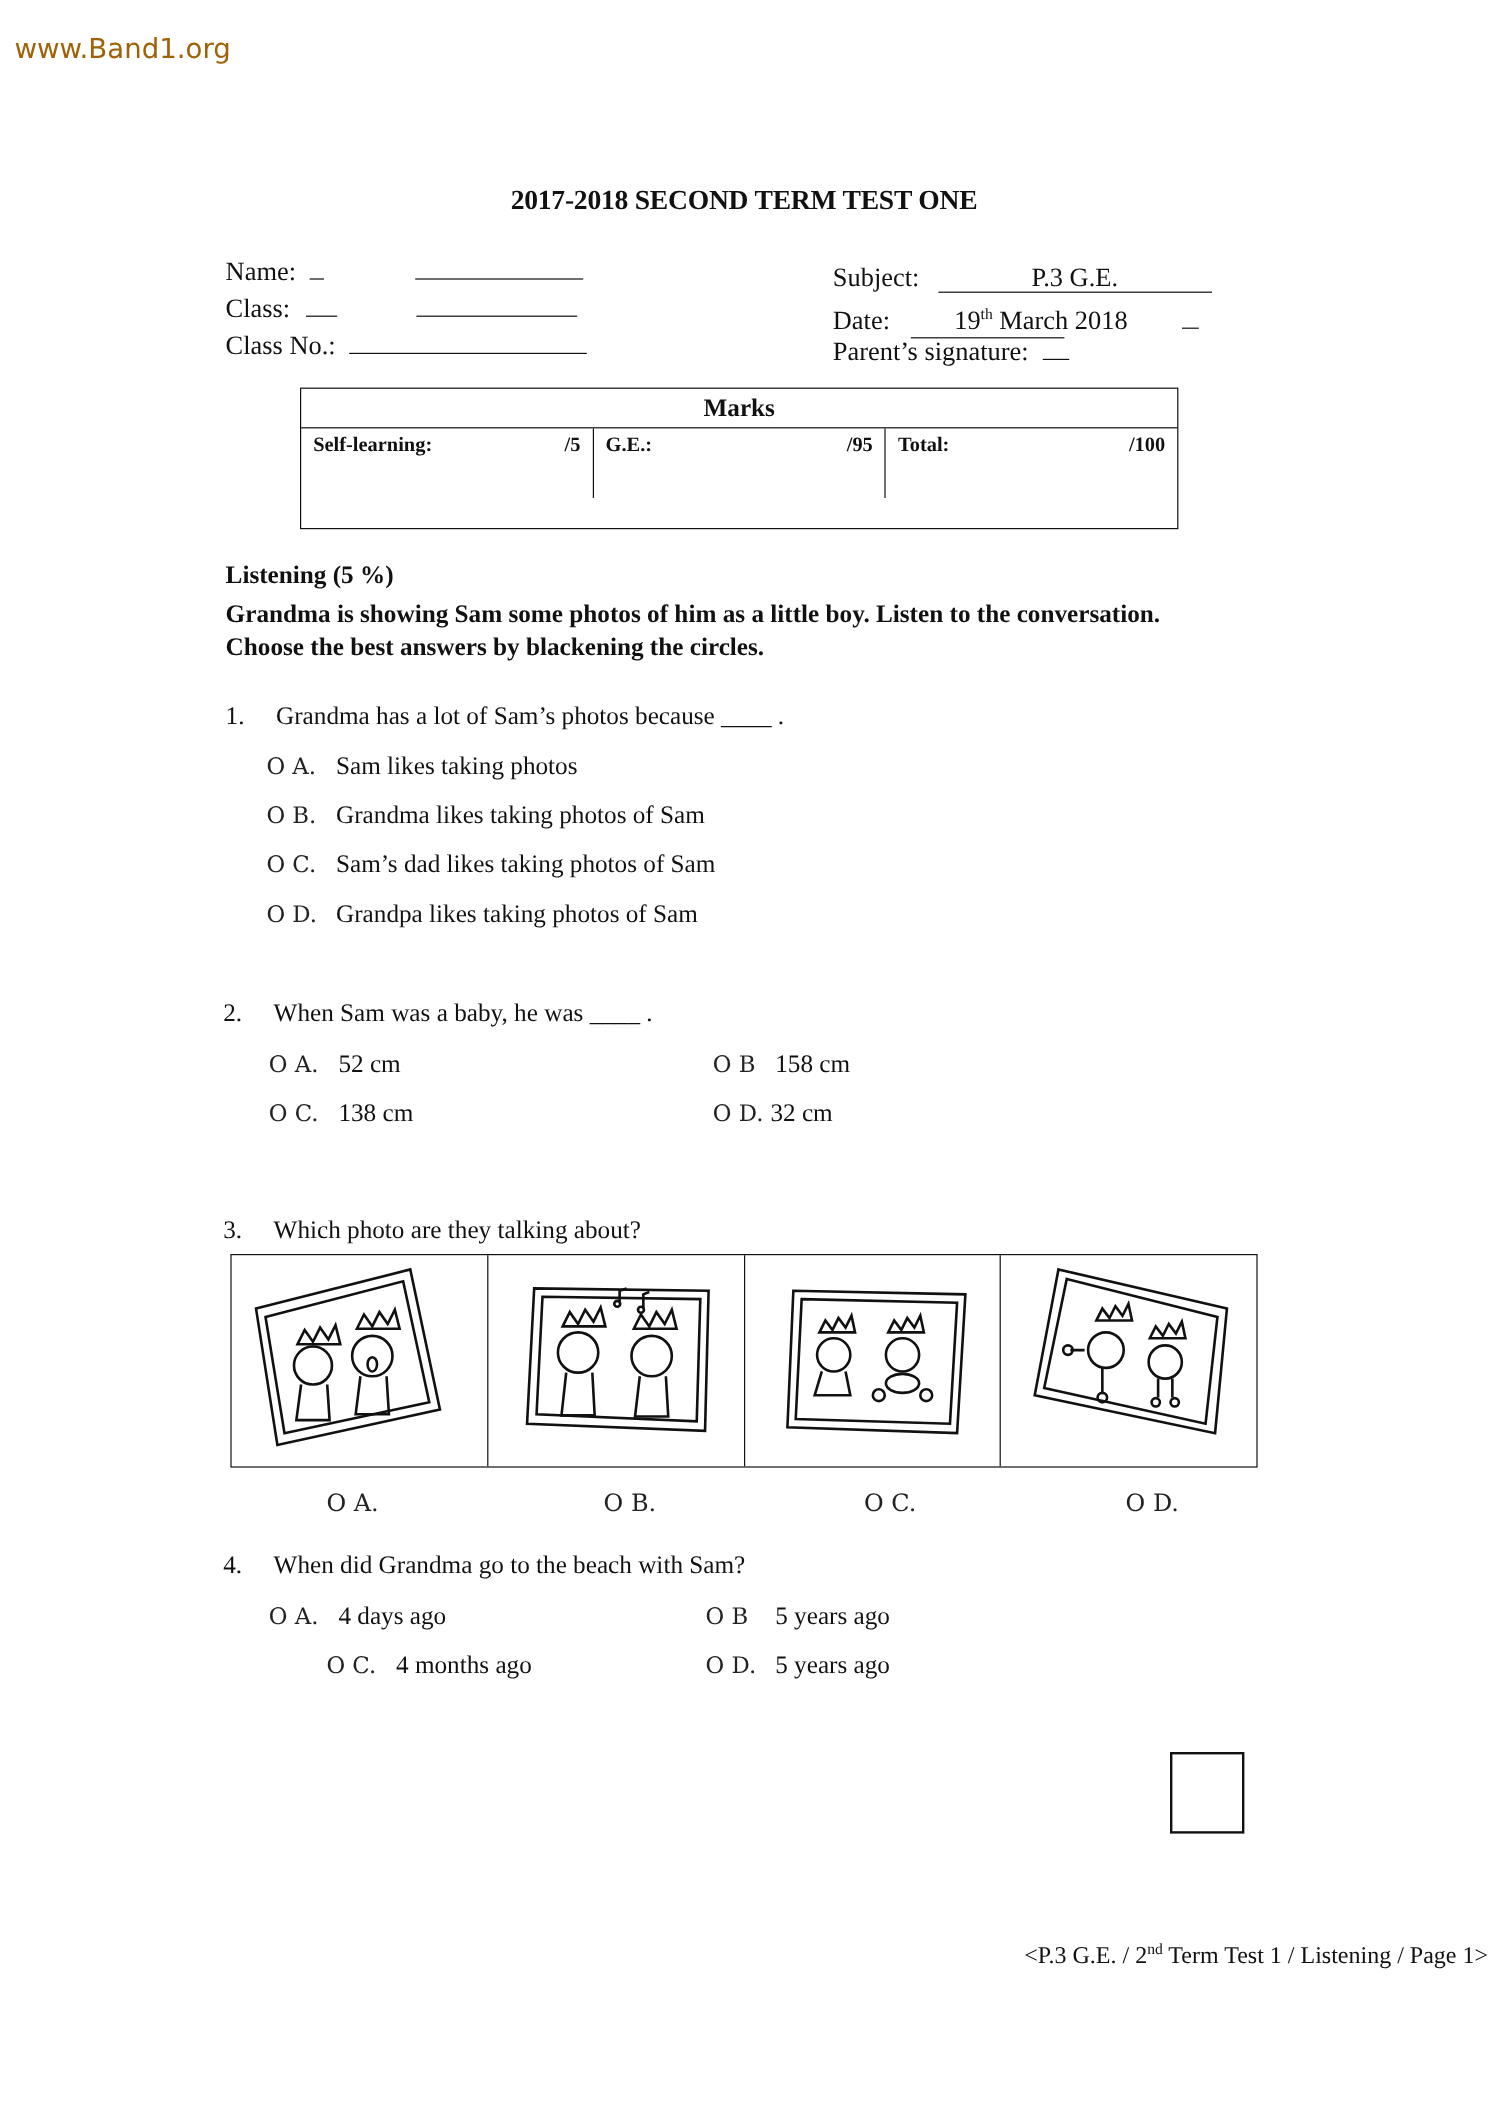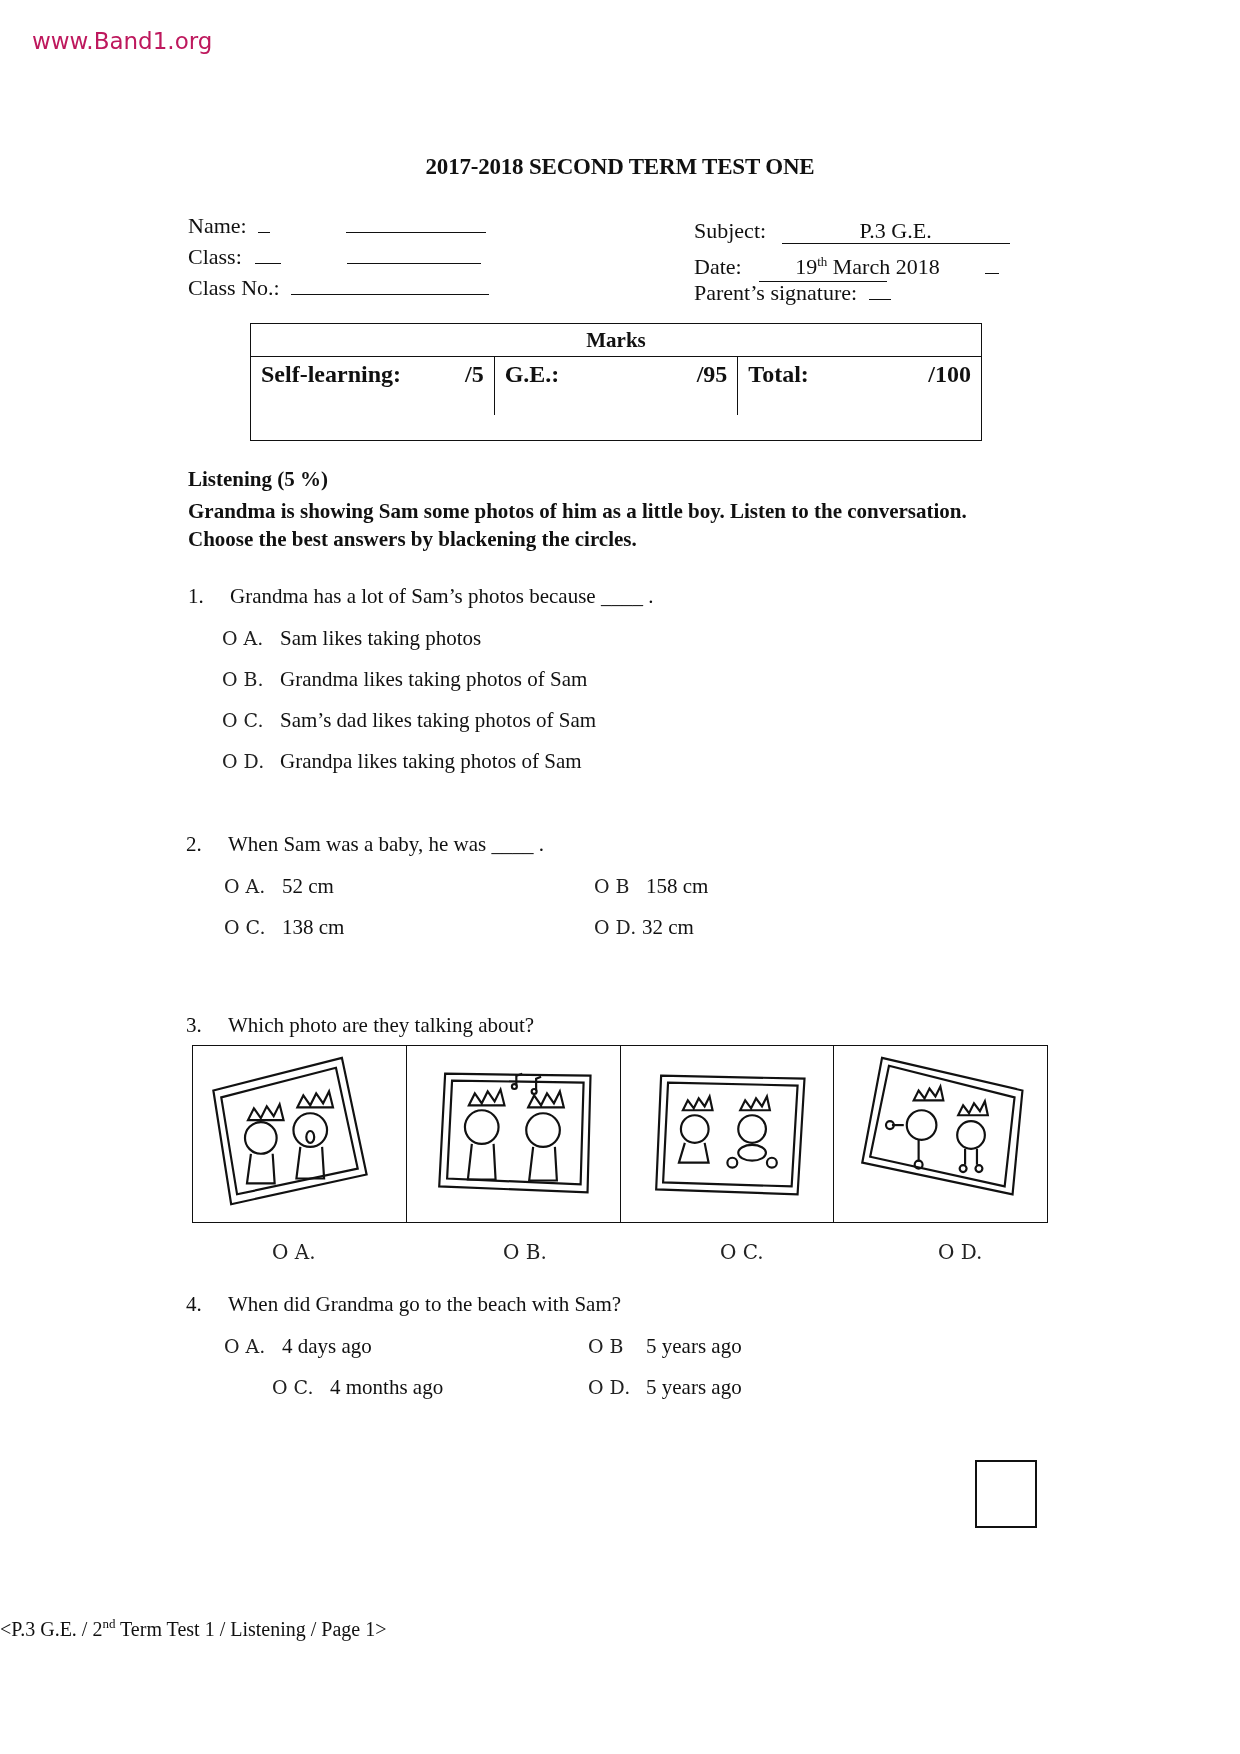--- a/index.html
+++ b/index.html
@@ -1,41 +1,41 @@
 <!DOCTYPE html>
 <html><head>
 <meta charset="utf-8">
 <style>
   html, body { margin:0; padding:0; background:#ffffff; }
   body { width:1240px; height:1754px; position:relative; overflow:hidden; color:#111; font-family:"Liberation Serif", serif; }
   .abs { position:absolute; }
-  .watermark { left:12px; top:28px; font-family:"DejaVu Sans", sans-serif; font-size:23px; color:#be185d;margin-left:20px; }
+  .watermark { left:12px; top:28px; font-family:"DejaVu Sans", sans-serif; font-size:23px; color:#a16207; }
   .title { left:0; width:1240px; top:154px; text-align:center; font-weight:bold; font-size:23px; letter-spacing:-0.2px; }
   .field { font-size:22px; line-height:28px; }
   .uline { display:inline-block; border-bottom:1.6px solid #111; height:20px; vertical-align:baseline; }
   .uline-text { display:inline-block; border-bottom:1.6px solid #111; text-align:center; line-height:24px; }
   sup { font-size:13px; }
   .marks { left:250px; top:323px; width:732px; height:118px; border:1.8px solid #111; box-sizing:border-box; }
   .marks-head { height:32px; border-bottom:1.6px solid #111; text-align:center; font-weight:bold; font-size:21px; line-height:32px; }
   .marks-row { display:flex; height:58px; }
-  .marks-cell { flex:1; display:flex; justify-content:space-between; padding:4px 10px 12px 10px; font-weight:bold; font-size:24px; border-right:1.6px solid #111; }
+  .marks-cell { flex:1; display:flex; justify-content:space-between; padding:4px 10px 12px 10px; font-weight:bold; font-size:17px; border-right:1.6px solid #111; }
   .marks-cell:last-child { border-right:none; }
   .section-h { left:188px; top:467px; font-weight:bold; font-size:21px; }
   .instr { left:188px; top:497px; width:800px; font-weight:bold; font-size:21px; line-height:28px; }
   .q { font-size:21px; }
   .qnum { display:inline-block; width:42px; }
   .opt { font-size:21px; }
   .optlbl { display:inline-block; width:58px; font-family:"DejaVu Serif", serif; font-size:19px; color:#222; }
   .pics { left:192px; top:1045px; width:856px; height:178px; border:1.8px solid #111; box-sizing:border-box; display:flex; }
   .pic { flex:1; border-right:1.6px solid #111; position:relative; }
   .pic:last-child { border-right:none; }
   .pic svg { position:absolute; left:0; top:0; width:100%; height:100%; }
   .piclbl { font-family:"DejaVu Serif", serif; font-size:20px; color:#222; }
   .answer-box { left:975px; top:1460px; width:62px; height:68px; border:2.5px solid #111; box-sizing:border-box; }
-  .footer { left:0; width:1240px; top:1616px; text-align:left; font-size:20px; }
+  .footer { left:0; width:1240px; top:1616px; text-align:right; font-size:20px; }
 </style>
 </head>
 <body>
 
 <div class="abs watermark">www.Band1.org</div>
 
 <div class="abs title">2017-2018 SECOND TERM TEST ONE</div>
 
 <div class="abs field" style="left:188px; top:212px;">
   <span>Name:</span>

